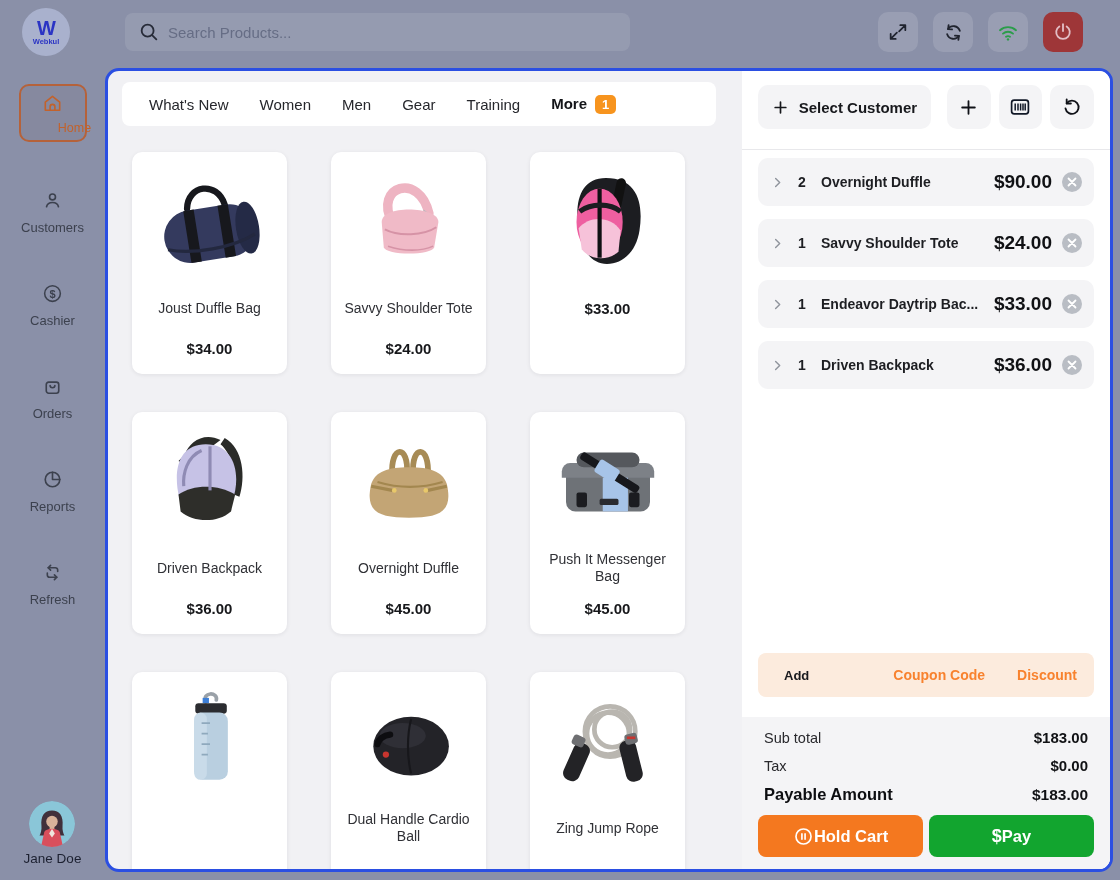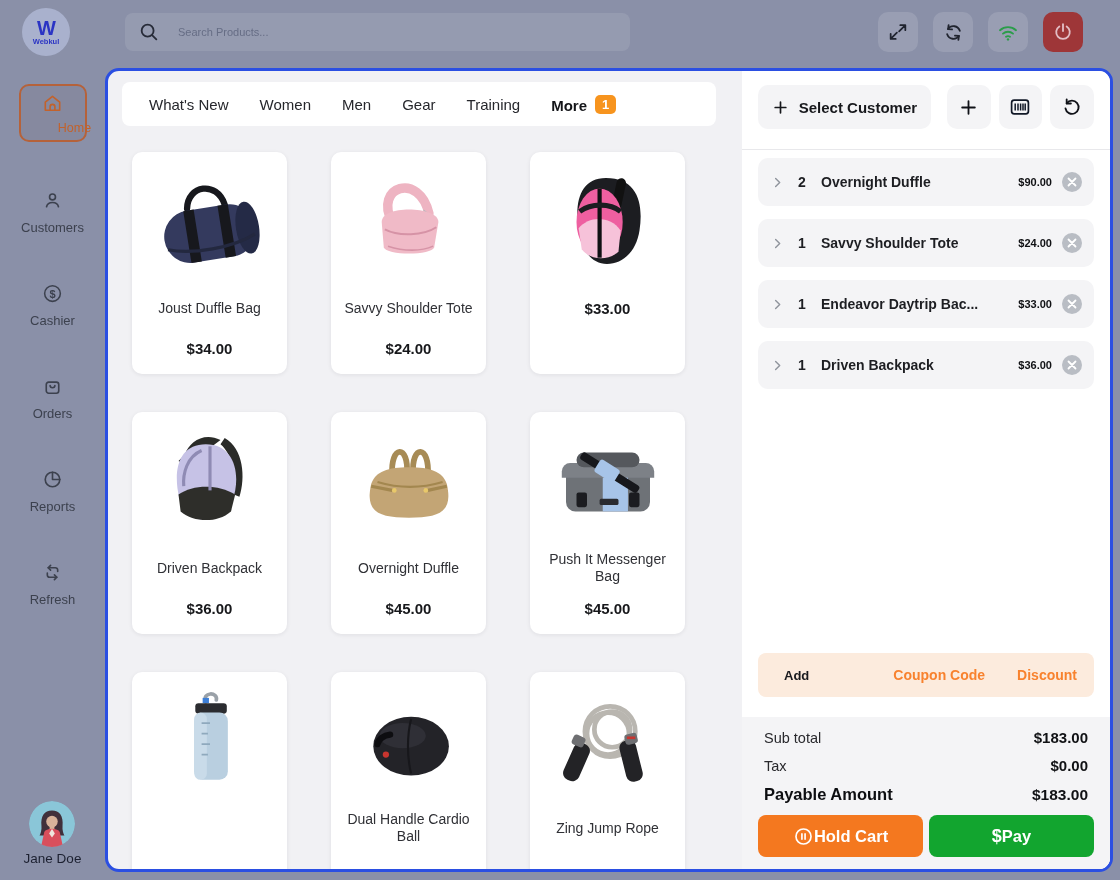--- a/index.html
+++ b/index.html
@@ -11,22 +11,22 @@
   }
   
   .topbar{position:absolute;left:0;top:0;width:100%;height:64px;}
   .logo{position:absolute;left:22px;top:8px;width:48px;height:48px;border-radius:50%;
     background:#a9b1cd;display:flex;flex-direction:column;align-items:center;justify-content:center;}
   .logo-w{font-weight:bold;font-size:20px;color:#2b34c4;line-height:18px;letter-spacing:-1px;}
   .logo-t{font-size:7.5px;font-weight:bold;color:#2b34c4;}
   .searchbox{position:absolute;left:125px;top:13px;width:505px;height:38px;border-radius:8px;
     background:rgba(255,255,255,0.10);display:flex;align-items:center;}
   .searchbox svg{margin-left:13px;flex:0 0 auto;}
-  .searchbox input{flex:1;border:none;background:transparent;outline:none;margin-left:16px;
-    font-size:11px;color:#22252f;font-family:"Liberation Sans",sans-serif;}
+  .searchbox input{flex:1;border:none;background:transparent;outline:none;margin-left:6px;
+    font-size:15px;color:#22252f;font-family:"Liberation Sans",sans-serif;}
   .searchbox input::placeholder{color:#666d85;}
   .top-actions{position:absolute;right:37px;top:12px;display:flex;gap:15px;}
   .tbtn{width:40px;height:40px;border-radius:10px;background:rgba(255,255,255,0.13);
     display:flex;align-items:center;justify-content:center;cursor:pointer;}
   .tbtn.power{background:var(--c-power,#9e3638);}
   
   .sidebar{position:absolute;left:0;top:64px;width:105px;bottom:0;display:flex;flex-direction:column;align-items:center;}
   .side-item{display:flex;flex-direction:column;align-items:center;cursor:pointer;margin-top:47px;
     color:#3c414e;}
   .side-item .s-label{font-size:13px;margin-top:4px;}
@@ -36,21 +36,21 @@
   .side-item.active .s-label{font-size:12.5px;margin-top:2px;padding-left:44px;}
   .side-user{position:absolute;bottom:14px;display:flex;flex-direction:column;align-items:center;cursor:pointer;}
   .avatar{width:46px;height:46px;border-radius:50%;overflow:hidden;}
   .side-user .u-name{font-size:13.5px;color:#1c2030;margin-top:4px;}
   
   .panel{position:absolute;left:105px;top:68px;width:1008px;height:804px;box-sizing:border-box;
     border:3px solid var(--c-border,#2b4fe2);border-radius:14px;background:#f1f1f4;overflow:hidden;}
   
   .tabbar{position:absolute;left:14px;top:11px;width:594px;height:44px;background:#fff;border-radius:8px;
     display:flex;align-items:center;padding-left:27px;gap:31px;box-sizing:border-box;}
-  .tab{display:flex;align-items:flex-end;font-size:15px;color:#26272c;cursor:pointer;white-space:nowrap;}
+  .tab{display:flex;align-items:flex-start;font-size:15px;color:#26272c;cursor:pointer;white-space:nowrap;}
   .tab.bold .tab-label{font-weight:bold;color:#141519;}
   .tab-badge{margin-left:8px;background:var(--c-badge,#f7941e);color:#fff;font-size:13px;font-weight:bold;
     border-radius:5px;padding:2px 7px;}
   
   .grid{position:absolute;left:24px;top:81px;display:grid;grid-template-columns:repeat(3,155px);
     column-gap:44px;row-gap:38px;}
   .card{width:155px;height:222px;background:#fff;border-radius:10px;box-shadow:0 1px 4px rgba(30,30,40,0.08);
     display:flex;flex-direction:column;align-items:center;box-sizing:border-box;padding-top:6px;cursor:pointer;}
   .p-img{height:128px;width:140px;display:flex;align-items:center;justify-content:center;}
   .p-img svg{width:126px;height:110px;}
@@ -66,21 +66,21 @@
   .sqbtn{width:44px;height:44px;border-radius:10px;background:#f4f4f6;display:flex;align-items:center;
     justify-content:center;cursor:pointer;}
   .r-div{border-bottom:1px solid #e8e8eb;margin:0;}
   .cart-list{flex:1;overflow:hidden;padding-top:8px;}
   .cart-row{height:48px;margin:0 16px 13px 16px;background:#f4f4f6;border-radius:10px;display:flex;
     align-items:center;padding:0 12px;box-sizing:border-box;cursor:pointer;}
   .chev{display:flex;align-items:center;color:#90959d;}
   .qty{font-size:14px;font-weight:bold;color:#1d1e22;margin-left:10px;width:14px;text-align:center;}
   .cname{flex:1;margin-left:12px;font-size:14px;font-weight:bold;color:#1d1e22;white-space:nowrap;
     overflow:hidden;text-overflow:ellipsis;}
-  .cprice{font-size:11px;font-weight:bold;color:#101114;margin-left:8px;}
+  .cprice{font-size:19px;font-weight:bold;color:#101114;margin-left:8px;}
   .cclose{width:20px;height:20px;border-radius:50%;background:#b9bdc4;display:flex;align-items:center;
     justify-content:center;margin-left:10px;flex:0 0 auto;cursor:pointer;}
   
   .add-row{margin:0 16px 20px 16px;height:44px;background:#fcebdd;border-radius:8px;display:flex;
     align-items:center;padding:0 17px 0 26px;box-sizing:border-box;}
   .add-label{font-size:13px;font-weight:bold;color:#191a1e;}
   .add-row .spacer{flex:1;}
   .add-link{font-size:14px;font-weight:bold;color:var(--c-link,#f8822e);cursor:pointer;}
   .add-link + .add-link{margin-left:32px;}
   

